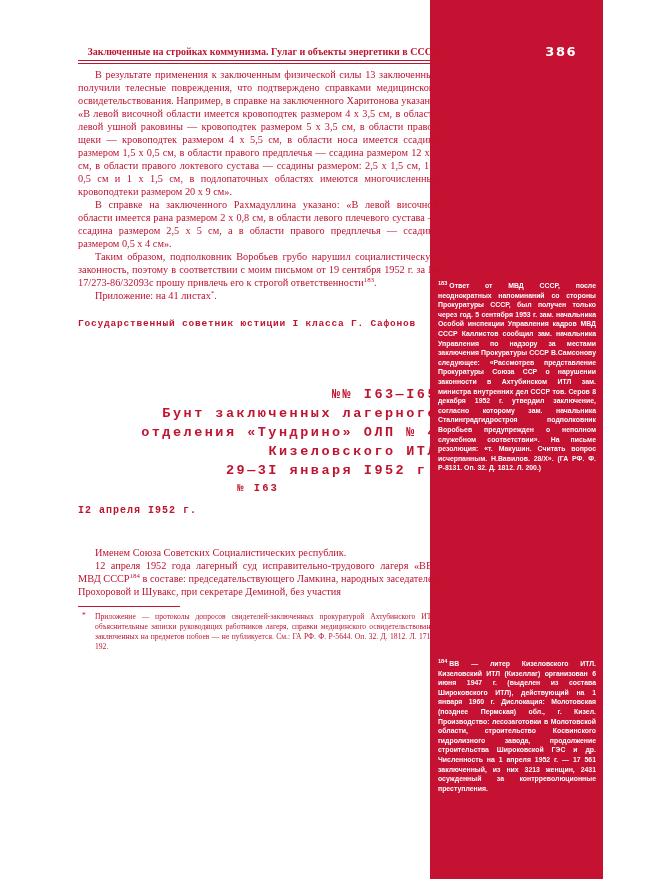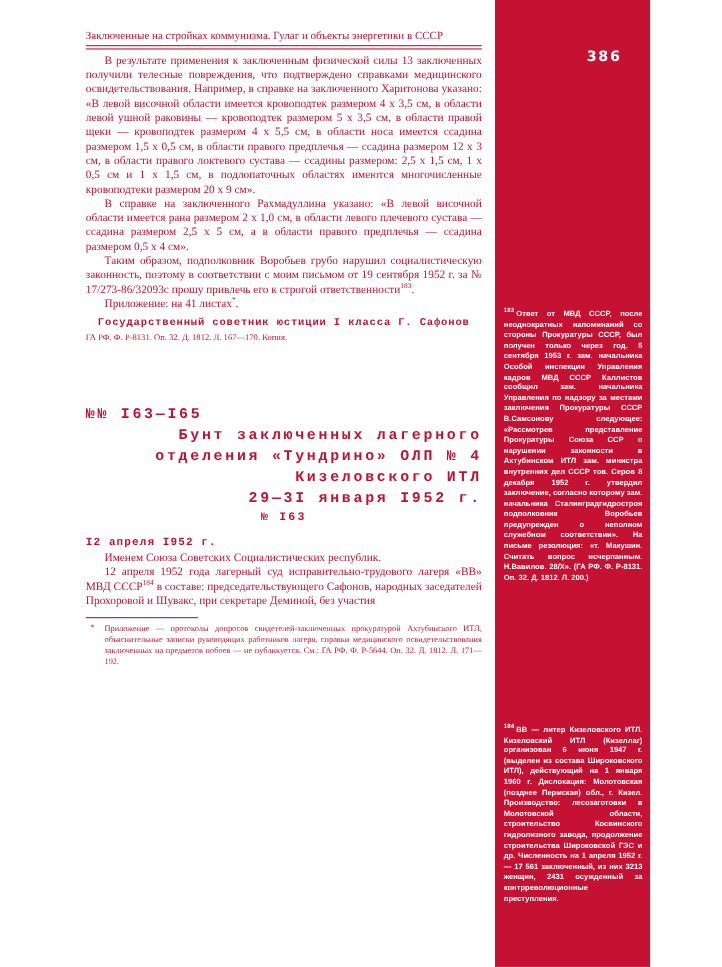--- a/index.html
+++ b/index.html
@@ -5,66 +5,66 @@
   :root{
     --text-red:#bf1430;
     --sidebar-red:#c51132;
   }
   html,body{margin:0;padding:0;background:#ffffff;}
   .page{
     position:relative;width:656px;height:879px;background:#ffffff;overflow:hidden;
     font-family:"Liberation Serif", serif;color:var(--text-red);
   }
   
-  .sidebar{position:absolute;top:0;left:450px;width:141px;height:879px;background:var(--sidebar-red);}
+  .sidebar{position:absolute;top:0;left:430px;width:173px;height:879px;background:var(--sidebar-red);}
   .pagenum{
     position:absolute;top:44px;right:26px;color:#ffffff;
     font-family:"DejaVu Sans", sans-serif;font-weight:bold;font-size:13px;letter-spacing:1.5px;
   }
   .side-fn{
     position:absolute;left:8px;right:7px;color:#ffffff;
     font-family:"Liberation Sans", sans-serif;font-weight:700;
     font-size:6.9px;line-height:9.6px;text-align:justify;
   }
   .side-fn .fn-num{font-size:5.6px;vertical-align:super;line-height:0;margin-right:2px;}
   .side-fn-183{top:281px;}
   .side-fn-184{top:659px;}
   
   .content{position:absolute;left:78px;top:0;width:360px;}
   .running-head{
-    margin-top:27px;text-align:left;font-weight:normal;font-size:10px;
+    margin-top:46px;text-align:right;font-weight:bold;font-size:10px;
     white-space:nowrap;color:var(--text-red);
   }
   .double-rule{height:2px;border-top:1px solid var(--text-red);border-bottom:1px solid var(--text-red);margin-top:3px;}
   p.body{
     margin:0;text-align:justify;font-size:10.3px;line-height:13px;text-indent:17px;
   }
   p.first{margin-top:4px;}
   sup.ref{font-size:6.8px;vertical-align:super;line-height:0;}
   .signature{
-    margin-top:4px;text-align:center;white-space:nowrap;
+    margin-top:16px;white-space:nowrap;
     font-family:"Liberation Mono", monospace;font-weight:bold;font-size:9.5px;letter-spacing:0.8px;
   }
   .archive{margin:4px 0 0 0;font-size:7.8px;line-height:10px;text-align:left;text-indent:0;}
   .group-heading{
     margin-top:56px;font-family:"Liberation Mono", monospace;font-weight:bold;
     font-size:13.5px;line-height:19px;letter-spacing:2.5px;
   }
-  .group-number{}
+  .group-number{text-align:right;}
   .group-lines{text-align:right;white-space:pre-line;}
   .doc-heading{
     font-family:"Liberation Mono", monospace;font-weight:bold;
     font-size:10.5px;line-height:17px;letter-spacing:2px;text-align:center;
   }
   .doc-lines{white-space:pre-line;}
   .doc-date{
     margin-top:8px;text-align:left;font-family:"Liberation Mono", monospace;
     font-weight:bold;font-size:10px;letter-spacing:1px;
   }
-  p.after-date{margin-top:2px;}
+  p.after-date{margin-top:30px;}
   .footnote-sep{margin-top:8px;width:102px;border-top:1px solid var(--text-red);}
   .footnote{
     margin-top:5px;position:relative;padding-left:17px;
     font-size:7.6px;line-height:10px;text-align:justify;
   }
   .footnote .marker{position:absolute;left:4px;top:-1px;}
 </style>
 </head>
 <body>
 
@@ -82,47 +82,46 @@
     </div>
   </div>
 
   <div class="content">
 
     <div class="running-head">Заключенные на стройках коммунизма. Гулаг и объекты энергетики в СССР</div>
     <div class="double-rule"></div>
 
     <p class="body first">В результате применения к заключенным физической силы 13 заключенных получили телесные повреждения, что подтверждено справками медицинского освидетельствования. Например, в справке на заключенного Харитонова указано: «В левой височной области имеется кровоподтек размером 4 х 3,5 см, в области левой ушной раковины — кровоподтек размером 5 х 3,5 см, в области правой щеки — кровоподтек размером 4 х 5,5 см, в области носа имеется ссадина размером 1,5 х 0,5 см, в области правого предплечья — ссадина размером 12 х 3 см, в области правого локтевого сустава — ссадины размером: 2,5 х 1,5 см, 1 х 0,5 см и 1 х 1,5 см, в подлопаточных областях имеются многочисленные кровоподтеки размером 20 х 9 см».</p>
 
-    <p class="body">В справке на заключенного Рахмадуллина указано: «В левой височной области имеется рана размером 2 х 1,0 см, в области левого плечевого сустава — ссадина размером 2,5 х 5 см, а в области правого предплечья — ссадина размером 0,5 х 4 см».</p>
+    <p class="body">В справке на заключенного Рахмадуллина указано: «В левой височной области имеется рана размером 2 х 0,8 см, в области левого плечевого сустава — ссадина размером 2,5 х 5 см, а в области правого предплечья — ссадина размером 0,5 х 4 см».</p>
 
     <p class="body"><span>Таким образом, подполковник Воробьев грубо нарушил социалистическую законность, поэтому в соответствии с моим письмом от 19 сентября 1952 г. за № 17/273-86/32093с прошу привлечь его к строгой ответственности</span><sup class="ref">183</sup><span>.</span></p>
 
     <p class="body"><span>Приложение: на 41 листах</span><sup class="ref">*</sup><span>.</span></p>
 
     <div class="signature">Государственный советник юстиции I класса Г. Сафонов</div>
 
-    <p class="archive">ГА РФ. Ф. Р-8131. Оп. 32. Д. 1812. Л. 167—170. Копия.</p>
 
     <div class="group-heading">
       <div class="group-number">№№ I63—I65</div>
       <div class="group-lines">Бунт заключенных лагерного
 отделения «Тундрино» ОЛП № 4
 Кизеловского ИТЛ
 29—3I января I952 г.</div>
     </div>
 
     <div class="doc-heading">
       <div>№ I63</div>
     </div>
 
     <div class="doc-date">I2 апреля I952 г.</div>
 
     <p class="body after-date">Именем Союза Советских Социалистических республик.</p>
 
-    <p class="body"><span>12 апреля 1952 года лагерный суд исправительно-трудового лагеря «ВВ» МВД СССР</span><sup class="ref">184</sup><span> в составе: председательствующего Сафонов, народных заседателей Прохоровой и Шувакс, при секретаре Деминой, без участия</span></p>
+    <p class="body"><span>12 апреля 1952 года лагерный суд исправительно-трудового лагеря «ВВ» МВД СССР</span><sup class="ref">184</sup><span> в составе: председательствующего Ламкина, народных заседателей Прохоровой и Шувакс, при секретаре Деминой, без участия</span></p>
 
     <div class="footnote-sep"></div>
 
     <div class="footnote">
       <span class="marker">*</span><span>Приложение — протоколы допросов свидетелей-заключенных прокуратурой Ахтубинского ИТЛ, объяснительные записки руководящих работников лагеря, справки медицинского освидетельствования заключенных на предметов побоев — не публикуется. См.: ГА РФ. Ф. Р-5644. Оп. 32. Д. 1812. Л. 171—192.</span>
     </div>
 
   </div>
 </div>
 

